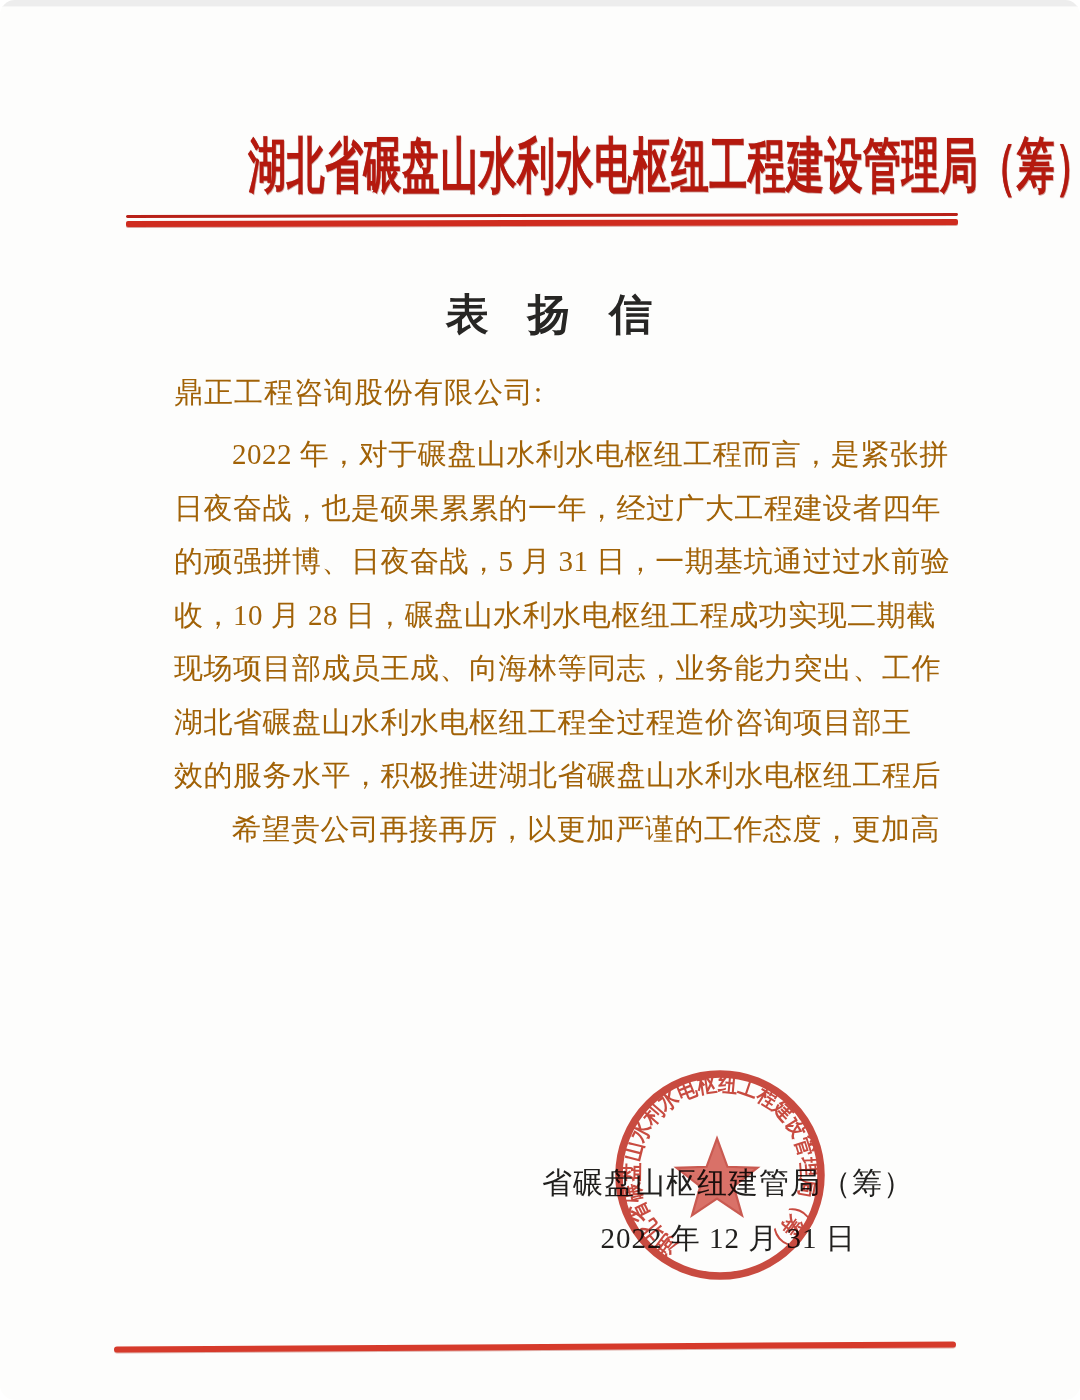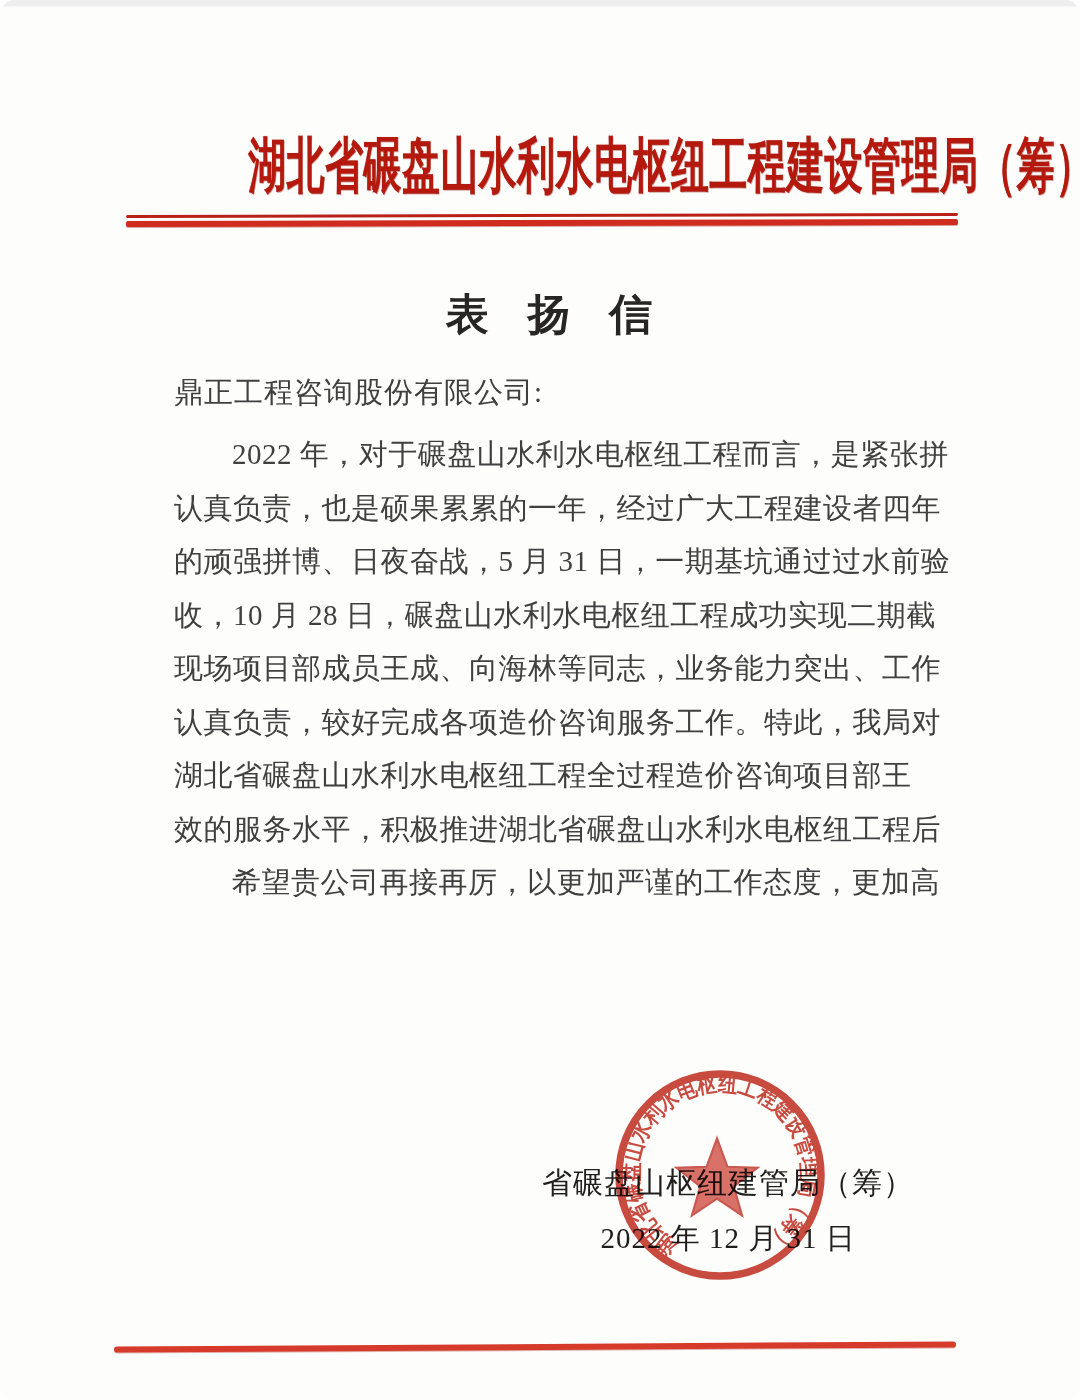--- a/index.html
+++ b/index.html
@@ -55,21 +55,21 @@
     color: #272624;
     letter-spacing: 14px;
     text-indent: 14px;
     padding-left: 18px;
   }
   
   .body-block {
     position: absolute; left: 174px; top: 366px;
     width: 732px;
     font-size: 29px;
-    color: #404040;
+    color: #a16207;
   }
   .salutation {
     height: 62px; line-height: 52px;
     letter-spacing: 1px;
   }
   .bline {
     height: 53.5px; line-height: 53.5px;
     text-align: justify;
     text-align-last: justify;
     letter-spacing: 0.5px;
@@ -121,25 +121,24 @@
   <div class="red-rule">
     <div class="thin"></div>
     <div class="thick"></div>
   </div>
 
   <div class="letter-title">表 扬 信</div>
 
   <div class="body-block">
     <div class="salutation">鼎正工程咨询股份有限公司:</div>
     <div class="bline indent">2022 年，对于碾盘山水利水电枢纽工程而言，是紧张拼</div>
-    <div class="bline">认真负责，也是硕果累累的一年，经过广大工程建设者四年</div>
+    <div class="bline">日夜奋战，也是硕果累累的一年，经过广大工程建设者四年</div>
     <div class="bline">的顽强拼博、日夜奋战，5 月 31 日，一期基坑通过过水前验</div>
     <div class="bline">收，10 月 28 日，碾盘山水利水电枢纽工程成功实现二期截</div>
     <div class="bline">现场项目部成员王成、向海林等同志，业务能力突出、工作</div>
-    <div class="bline">认真负责，较好完成各项造价咨询服务工作。特此，我局对</div>
     <div class="bline">湖北省碾盘山水利水电枢纽工程全过程造价咨询项目部王</div>
     <div class="bline">效的服务水平，积极推进湖北省碾盘山水利水电枢纽工程后</div>
     <div class="bline indent">希望贵公司再接再厉，以更加严谨的工作态度，更加高</div>
   </div>
 
   <div class="sign-block">
     <div class="sign-org">省碾盘山枢纽建管局（筹）</div>
     <div class="sign-date">2022 年 12 月 31 日</div>
   </div>
 

